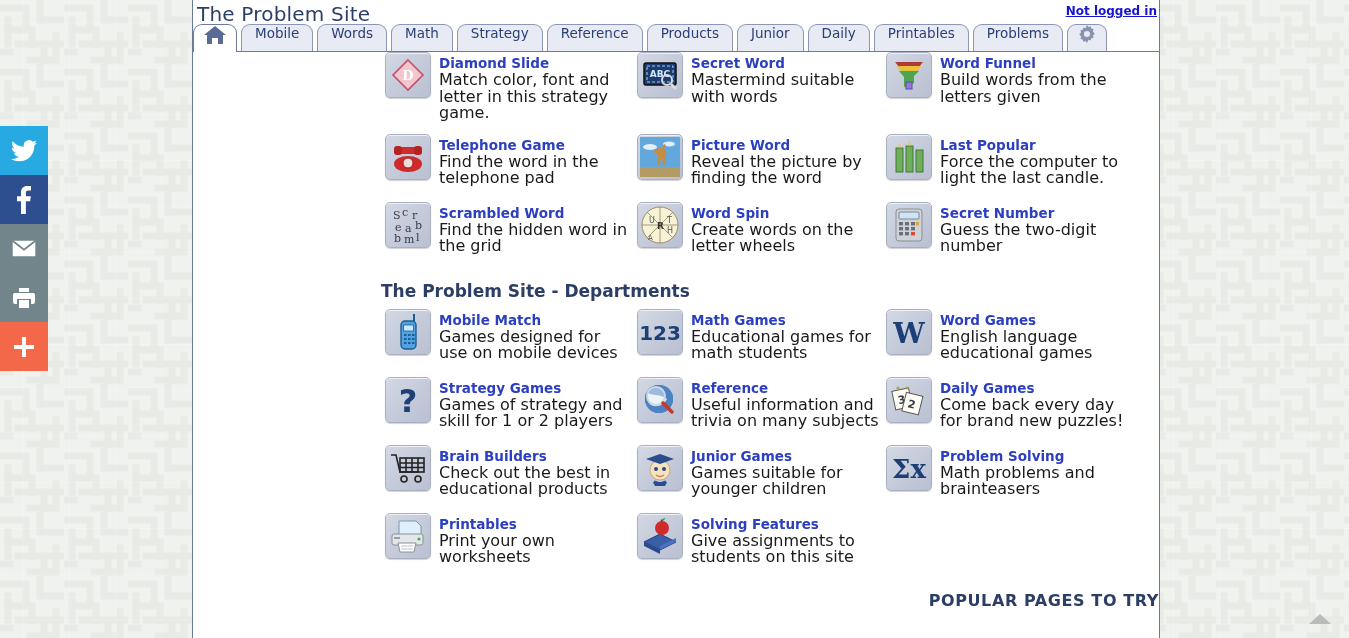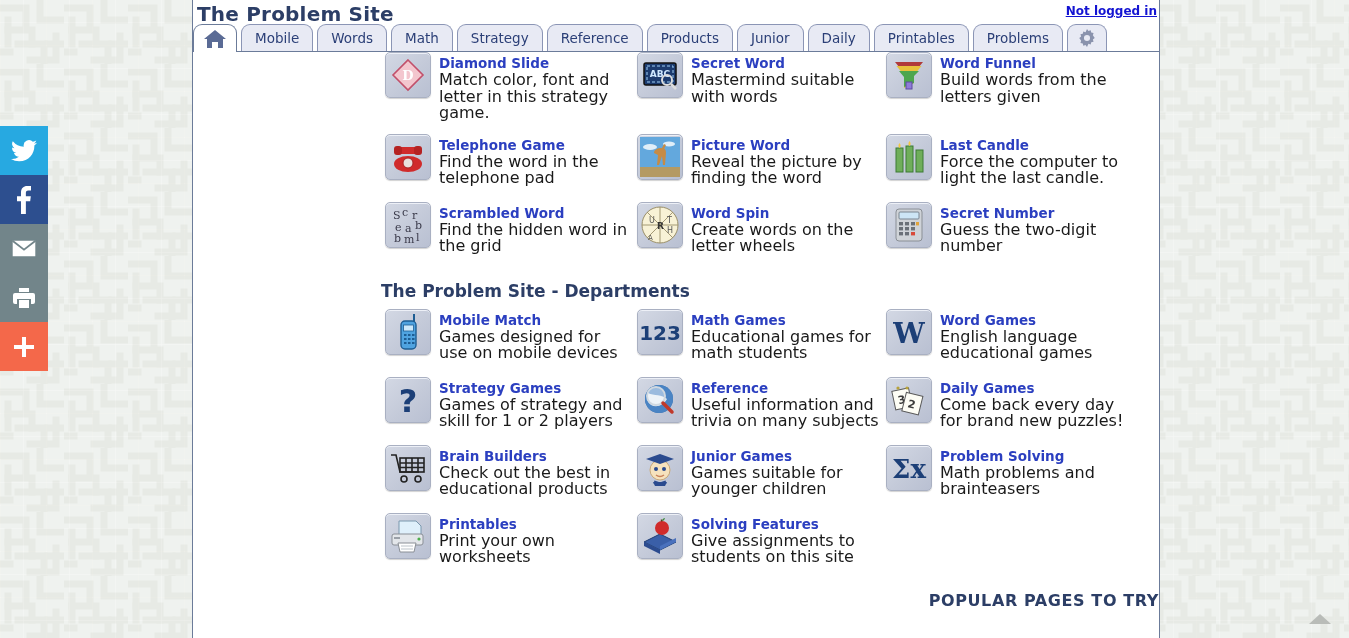--- a/index.html
+++ b/index.html
@@ -43,21 +43,21 @@
   #page {
     position: absolute;
     left: 192px; top: 0;
     width: 968px; height: 638px;
     background: #ffffff;
     border-left: 1px solid #6b7b99;
     border-right: 1px solid #6b7b99;
   }
   #site-title {
     position: absolute; left: 4px; top: 2px;
-    font-size: 20px; font-weight: bold;
+    font-size: 20px; font-weight: normal;
     color: #2c3e66;
     letter-spacing: .2px;
     background: transparent;
   }
   #login-link {
     position: absolute; right: 2px; top: 4px;
     font-size: 12px; font-weight: bold;
     color: #1414d2; text-decoration: underline;
     cursor: pointer;
     margin-left: 24px;
@@ -72,21 +72,21 @@
     position: absolute; left: 0; top: 24px;
     height: 28px; width: 100%;
     display: flex; align-items: flex-end;
     border-bottom: 1px solid #6b7b99;
   }
   .tab {
     position: relative;
     height: 27px;
     margin-right: 4px;
     padding: 0 13px;
-    display: flex; align-items: center; justify-content: center;
+    display: flex; align-items: flex-start; justify-content: center;
     background: #e8eaf4;
     border: 1px solid #8b95b5;
     border-bottom: none;
     border-radius: 9px 9px 0 0;
     font-size: 13.5px;
     color: #2b3f77;
     cursor: pointer;
     white-space: nowrap;
   }
   .tab.active {
@@ -357,21 +357,21 @@
         <div class="cell-icon">
           <svg width="38" height="38" viewBox="0 0 38 38">
               <rect x="6" y="10" width="7" height="24" fill="#6fae5a" stroke="#3d7a34"></rect>
               <rect x="16" y="8" width="7" height="26" fill="#6fae5a" stroke="#3d7a34"></rect>
               <rect x="26" y="12" width="7" height="22" fill="#6fae5a" stroke="#3d7a34"></rect>
               <path d="M9.5 5c1.5 2 1.5 4 0 5-1.5-1-1.5-3 0-5z" fill="#f5c842"></path>
               <path d="M19.5 3c1.5 2 1.5 4 0 5-1.5-1-1.5-3 0-5z" fill="#f5c842"></path>
             </svg>
         </div>
         <div class="cell-text">
-          <div class="cell-title">Last Candle</div>
+          <div class="cell-title">Last Popular</div>
           <div class="cell-desc">Force the computer to light the last candle.</div>
         </div>
       </div>
 
       <div class="cell">
         <div class="cell-icon">
           <svg width="40" height="40" viewBox="0 0 40 40" font-family="DejaVu Serif, serif" fill="#3a3a4a">
               <text x="5" y="14" font-size="11">S</text>
               <text x="14" y="11" font-size="11">c</text>
               <text x="24" y="14" font-size="11">r</text>

